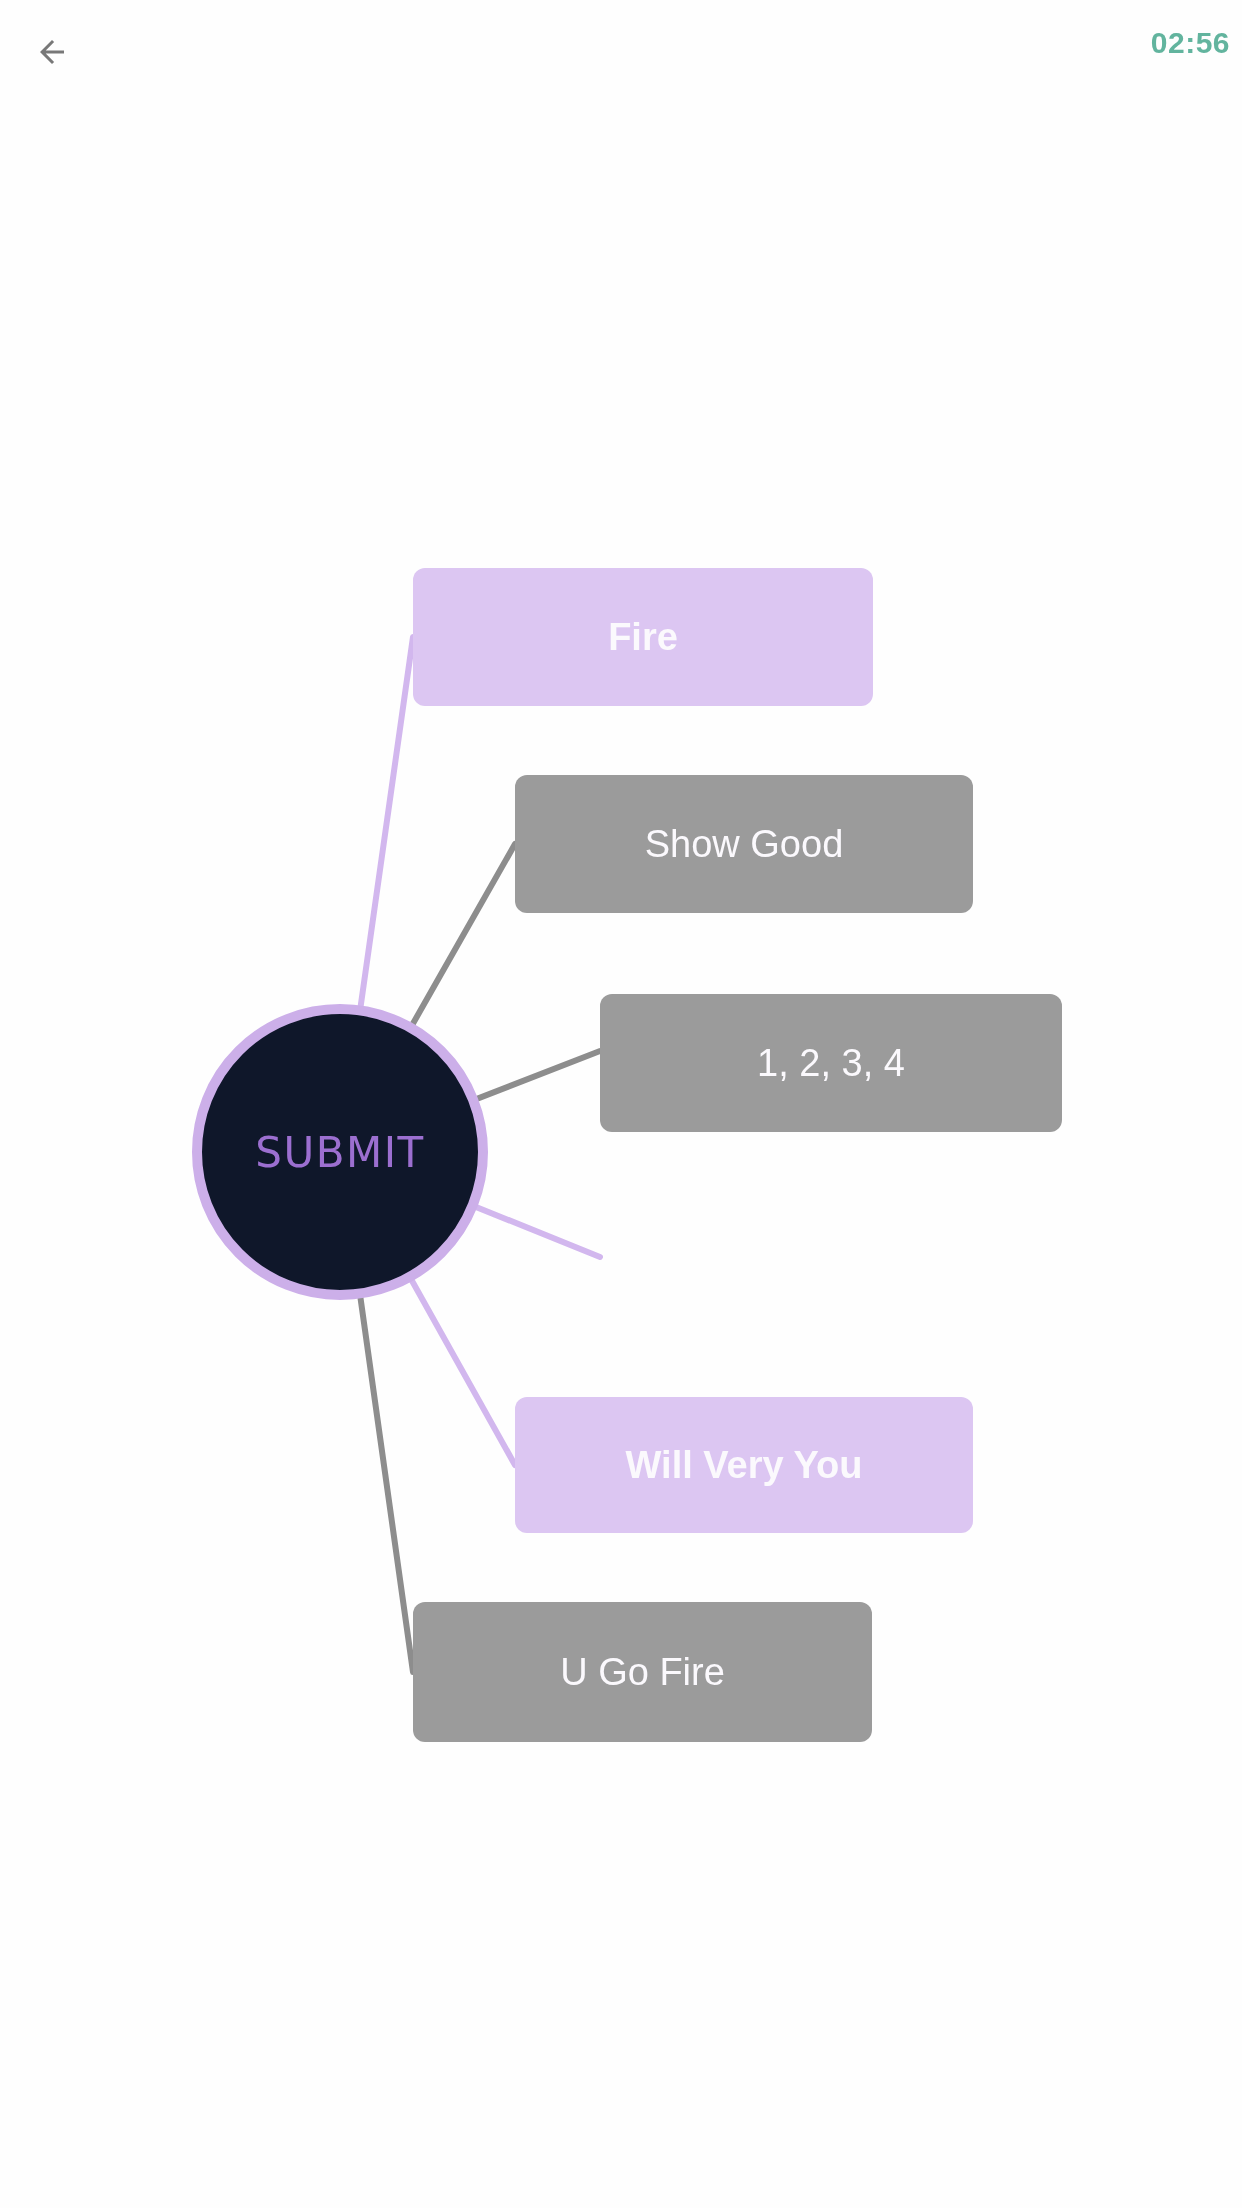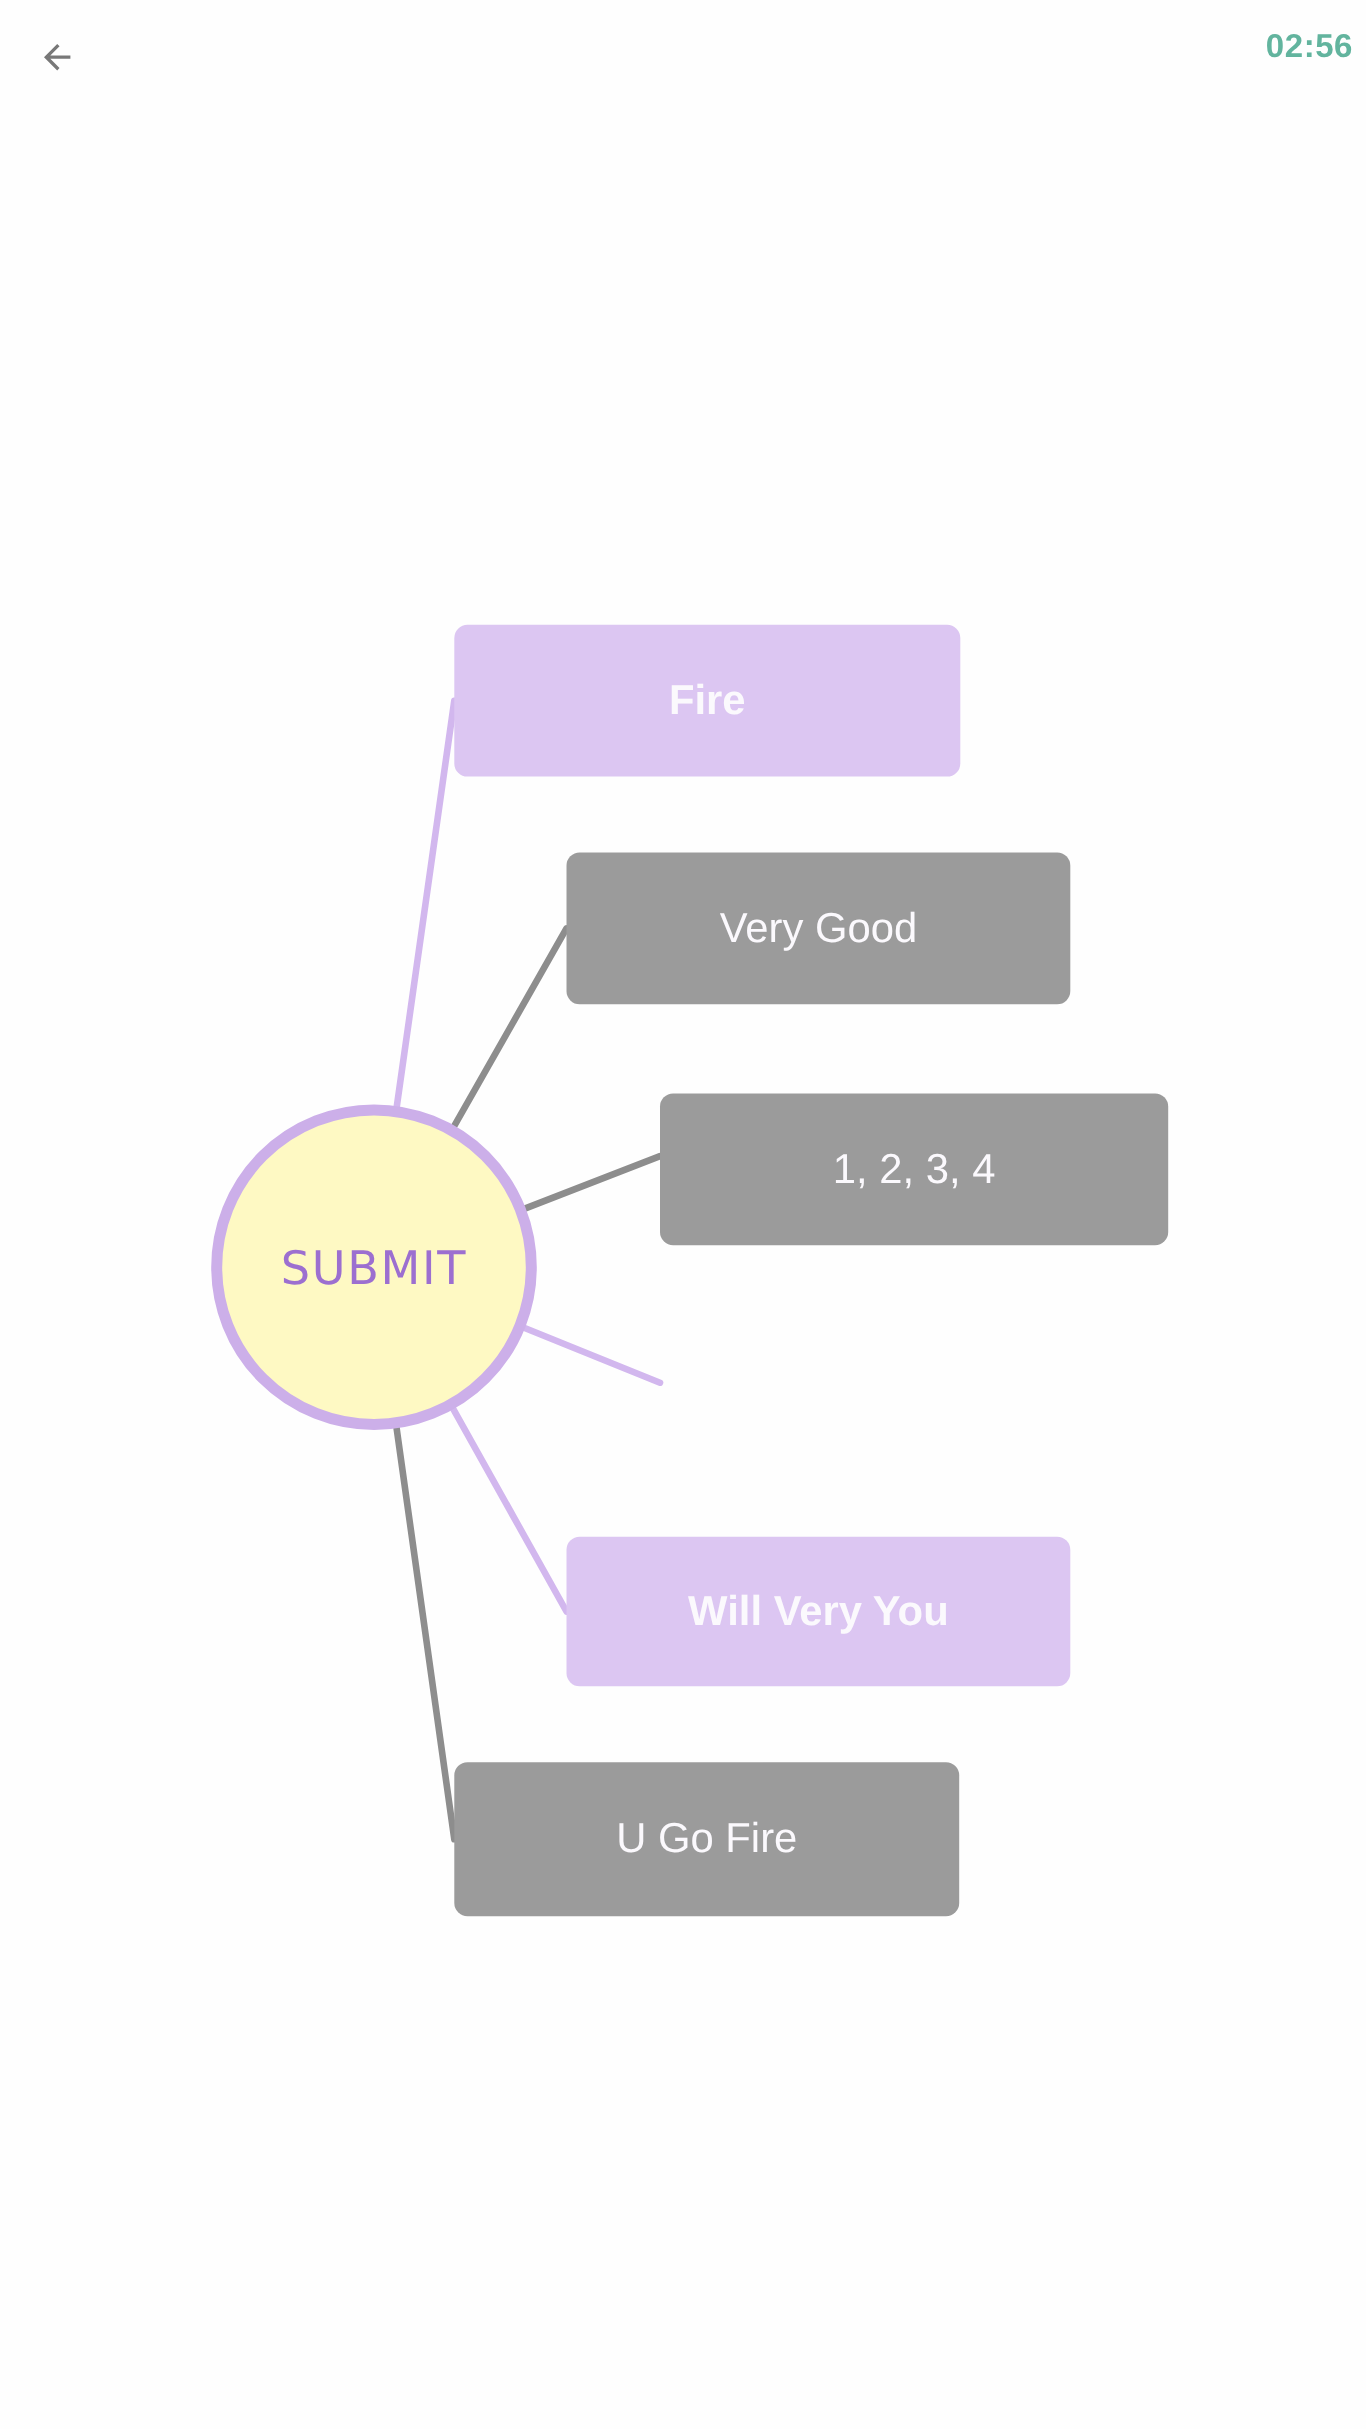--- a/index.html
+++ b/index.html
@@ -36,21 +36,21 @@
     width: 1242px; height: 2208px;
   }
   .line-purple { stroke: var(--purple-line); stroke-width: 6; stroke-linecap: round; }
   .line-gray   { stroke: var(--gray-line);   stroke-width: 6; stroke-linecap: round; }
 
   
   .submit-circle {
     position: absolute;
     left: 192px; top: 1004px;
     width: 296px; height: 296px;
-    background: #fef9c3;
+    background: #0f172a;
     border: 10px solid var(--circle-border);
     border-radius: 50%;
     box-sizing: border-box;
     display: flex; align-items: center; justify-content: center;
     cursor: pointer;
   }
   .submit-circle .submit-label {
     font-family: "DejaVu Sans", sans-serif;
     font-size: 42px;
     letter-spacing: 1.5px;
@@ -101,21 +101,21 @@
 
   <div class="submit-circle">
     <span class="submit-label">SUBMIT</span>
   </div>
 
   <div class="node purple node-fire">
     <span>Fire</span>
   </div>
 
   <div class="node gray node-verygood">
-    <span>Very Good</span>
+    <span>Show Good</span>
   </div>
 
   <div class="node gray node-1234">
     <span>1, 2, 3, 4</span>
   </div>
 
 
   <div class="node purple node-willshow">
     <span>Will Very You</span>
   </div>

